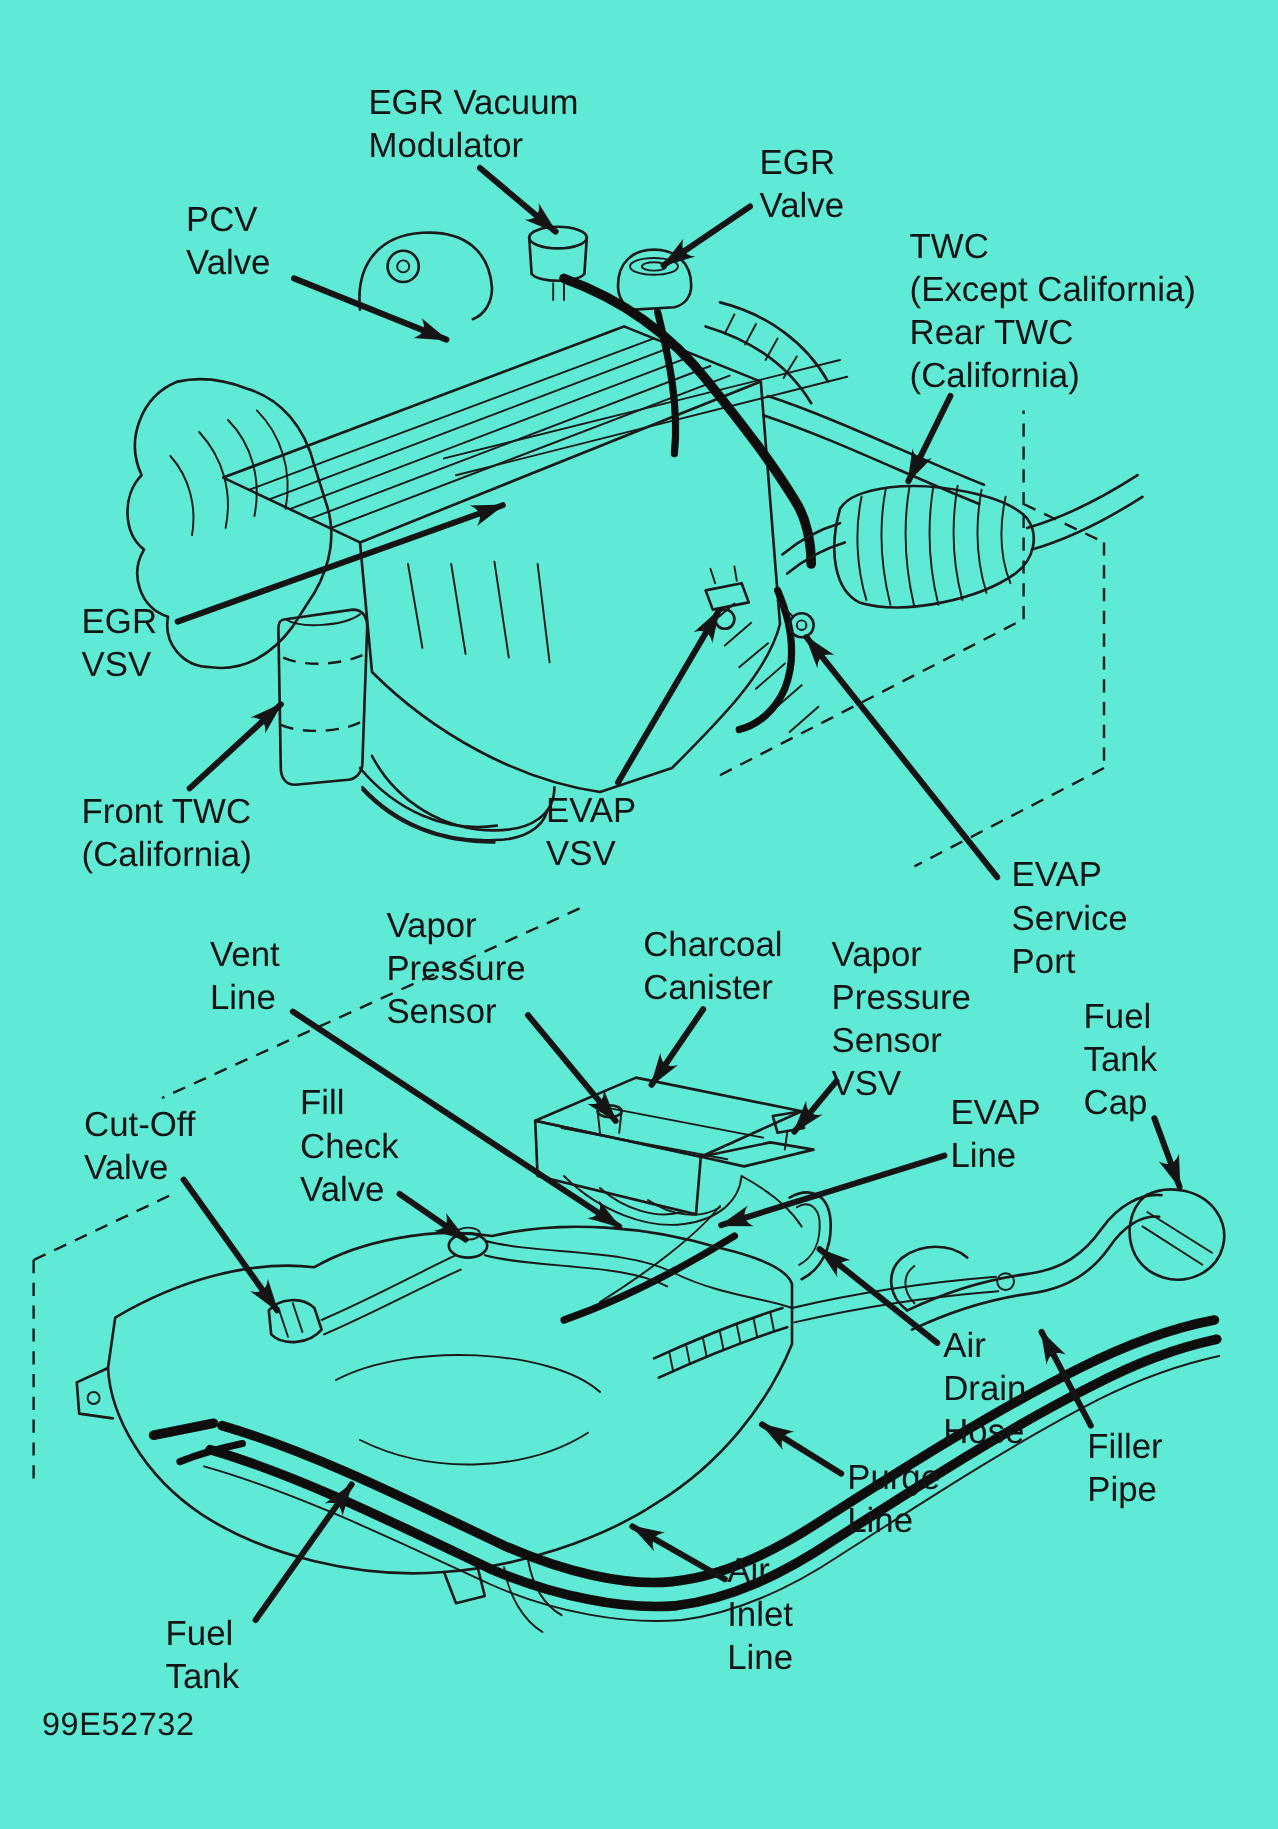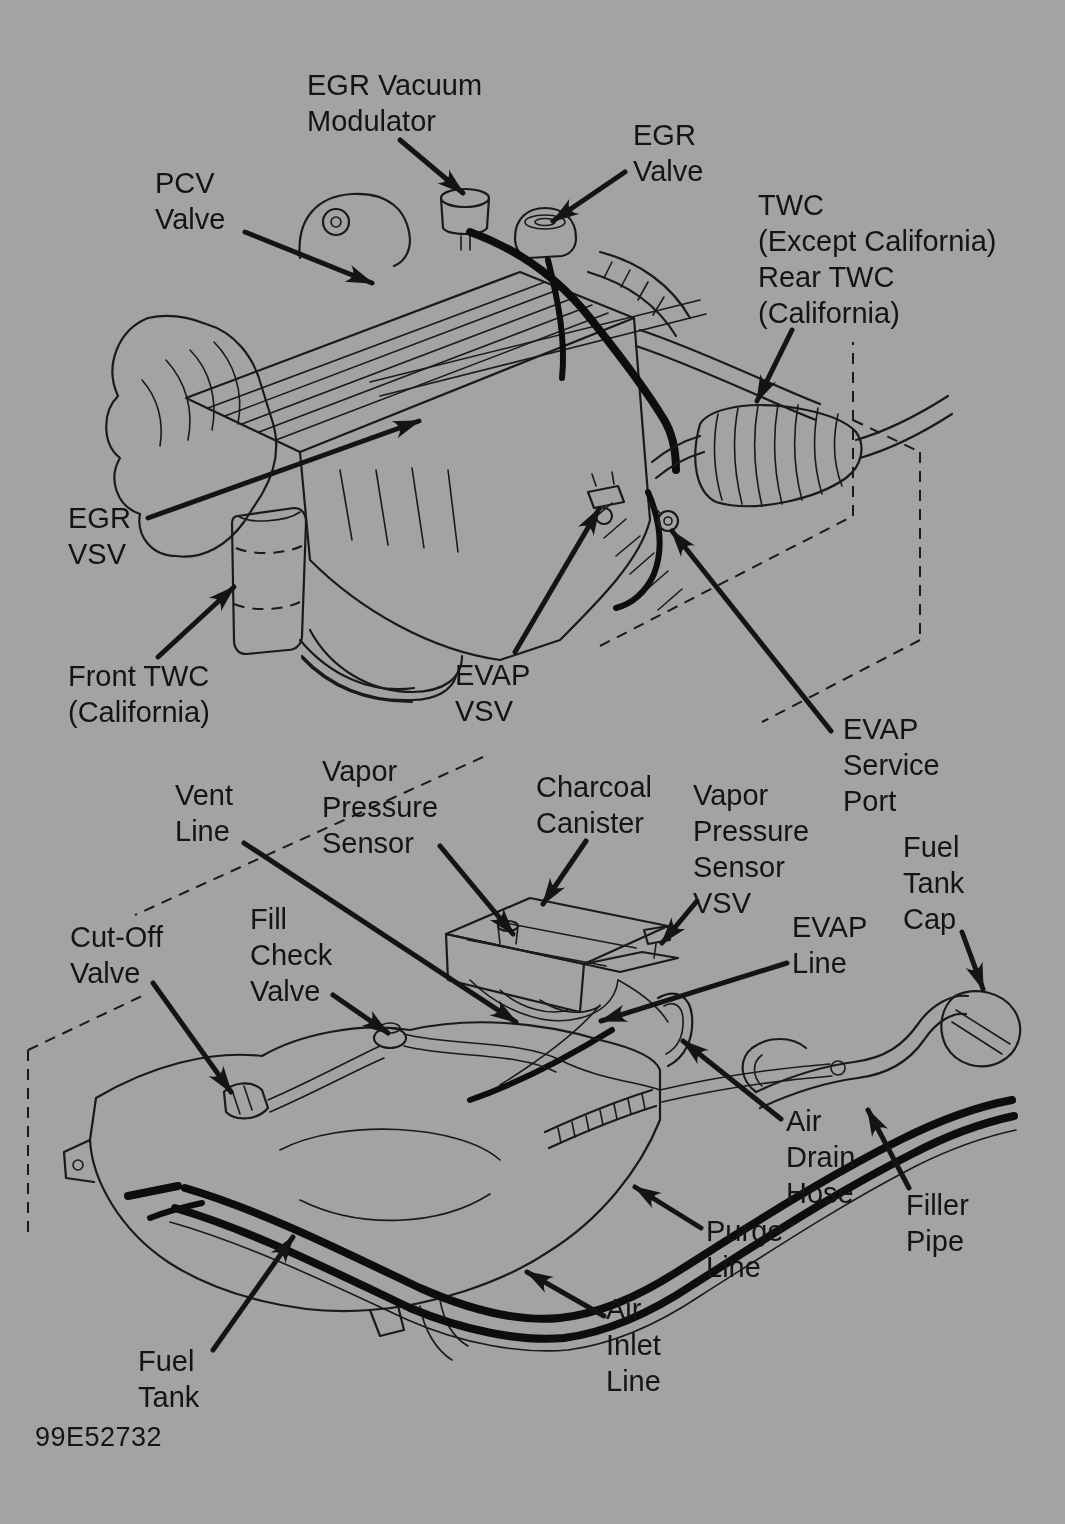--- a/index.html
+++ b/index.html
@@ -1,16 +1,16 @@
 <!DOCTYPE html>
 <html><head>
 <meta charset="utf-8">
 <style>
   html,body{margin:0;padding:0;background:#fff;}
-  .stage{position:relative;width:1065px;height:1524px;background:#a3a3a3;overflow:hidden;
+  .stage{position:relative;width:1065px;height:1524px;background:#5eead4;overflow:hidden;
          font-family:"Liberation Sans","DejaVu Sans",sans-serif;}
   svg{position:absolute;left:0;top:0;}
   svg text{font-family:"Liberation Sans","DejaVu Sans",sans-serif;font-size:29px;fill:#141414;}
   .thin{fill:none;stroke:#1a1a1a;stroke-width:2.2;stroke-linecap:round;stroke-linejoin:round;}
   .thin15{fill:none;stroke:#1a1a1a;stroke-width:1.6;stroke-linecap:round;stroke-linejoin:round;}
   .thick{fill:none;stroke:#0d0d0d;stroke-width:8;stroke-linecap:round;stroke-linejoin:round;}
   .thick6{fill:none;stroke:#0d0d0d;stroke-width:6;stroke-linecap:round;stroke-linejoin:round;}
   .dash{fill:none;stroke:#1a1a1a;stroke-width:2;stroke-dasharray:11 8;stroke-linecap:butt;}
   .arrow{fill:none;stroke:#141414;stroke-width:5;stroke-linecap:round;}
   .code{position:absolute;left:35px;top:1422px;font-size:27px;color:#141414;letter-spacing:0.5px;text-align:center;}

